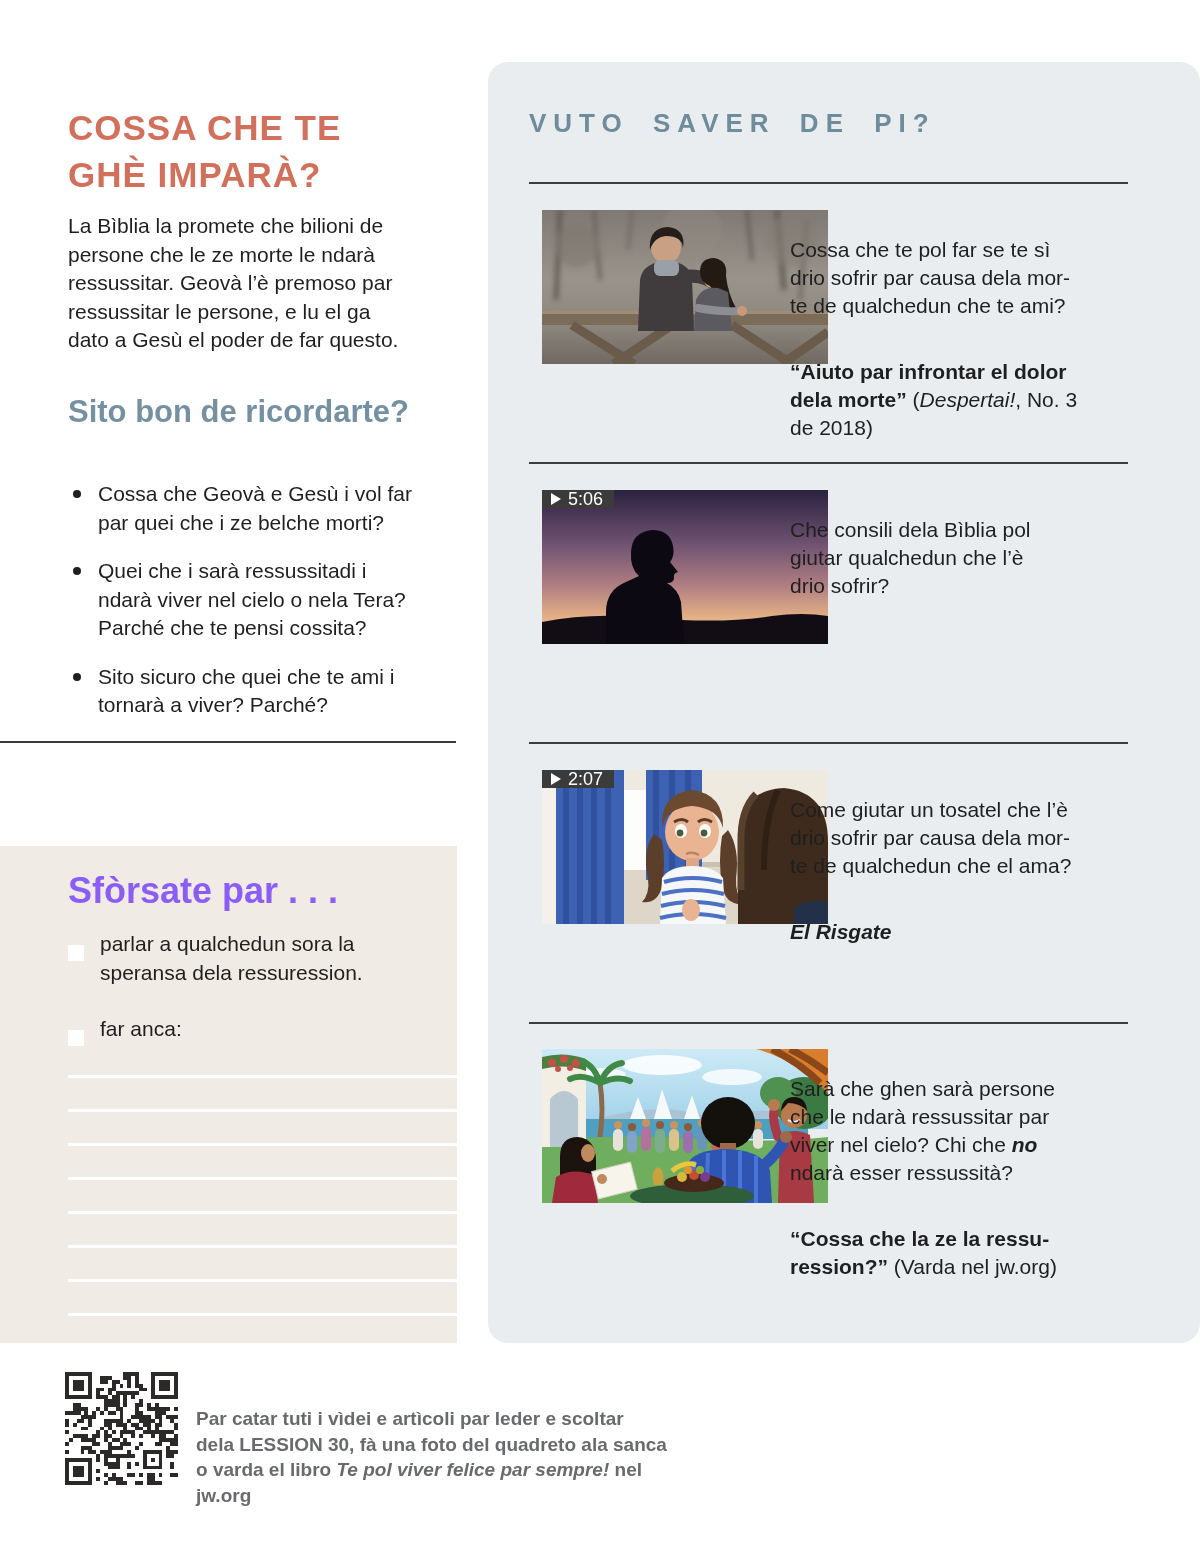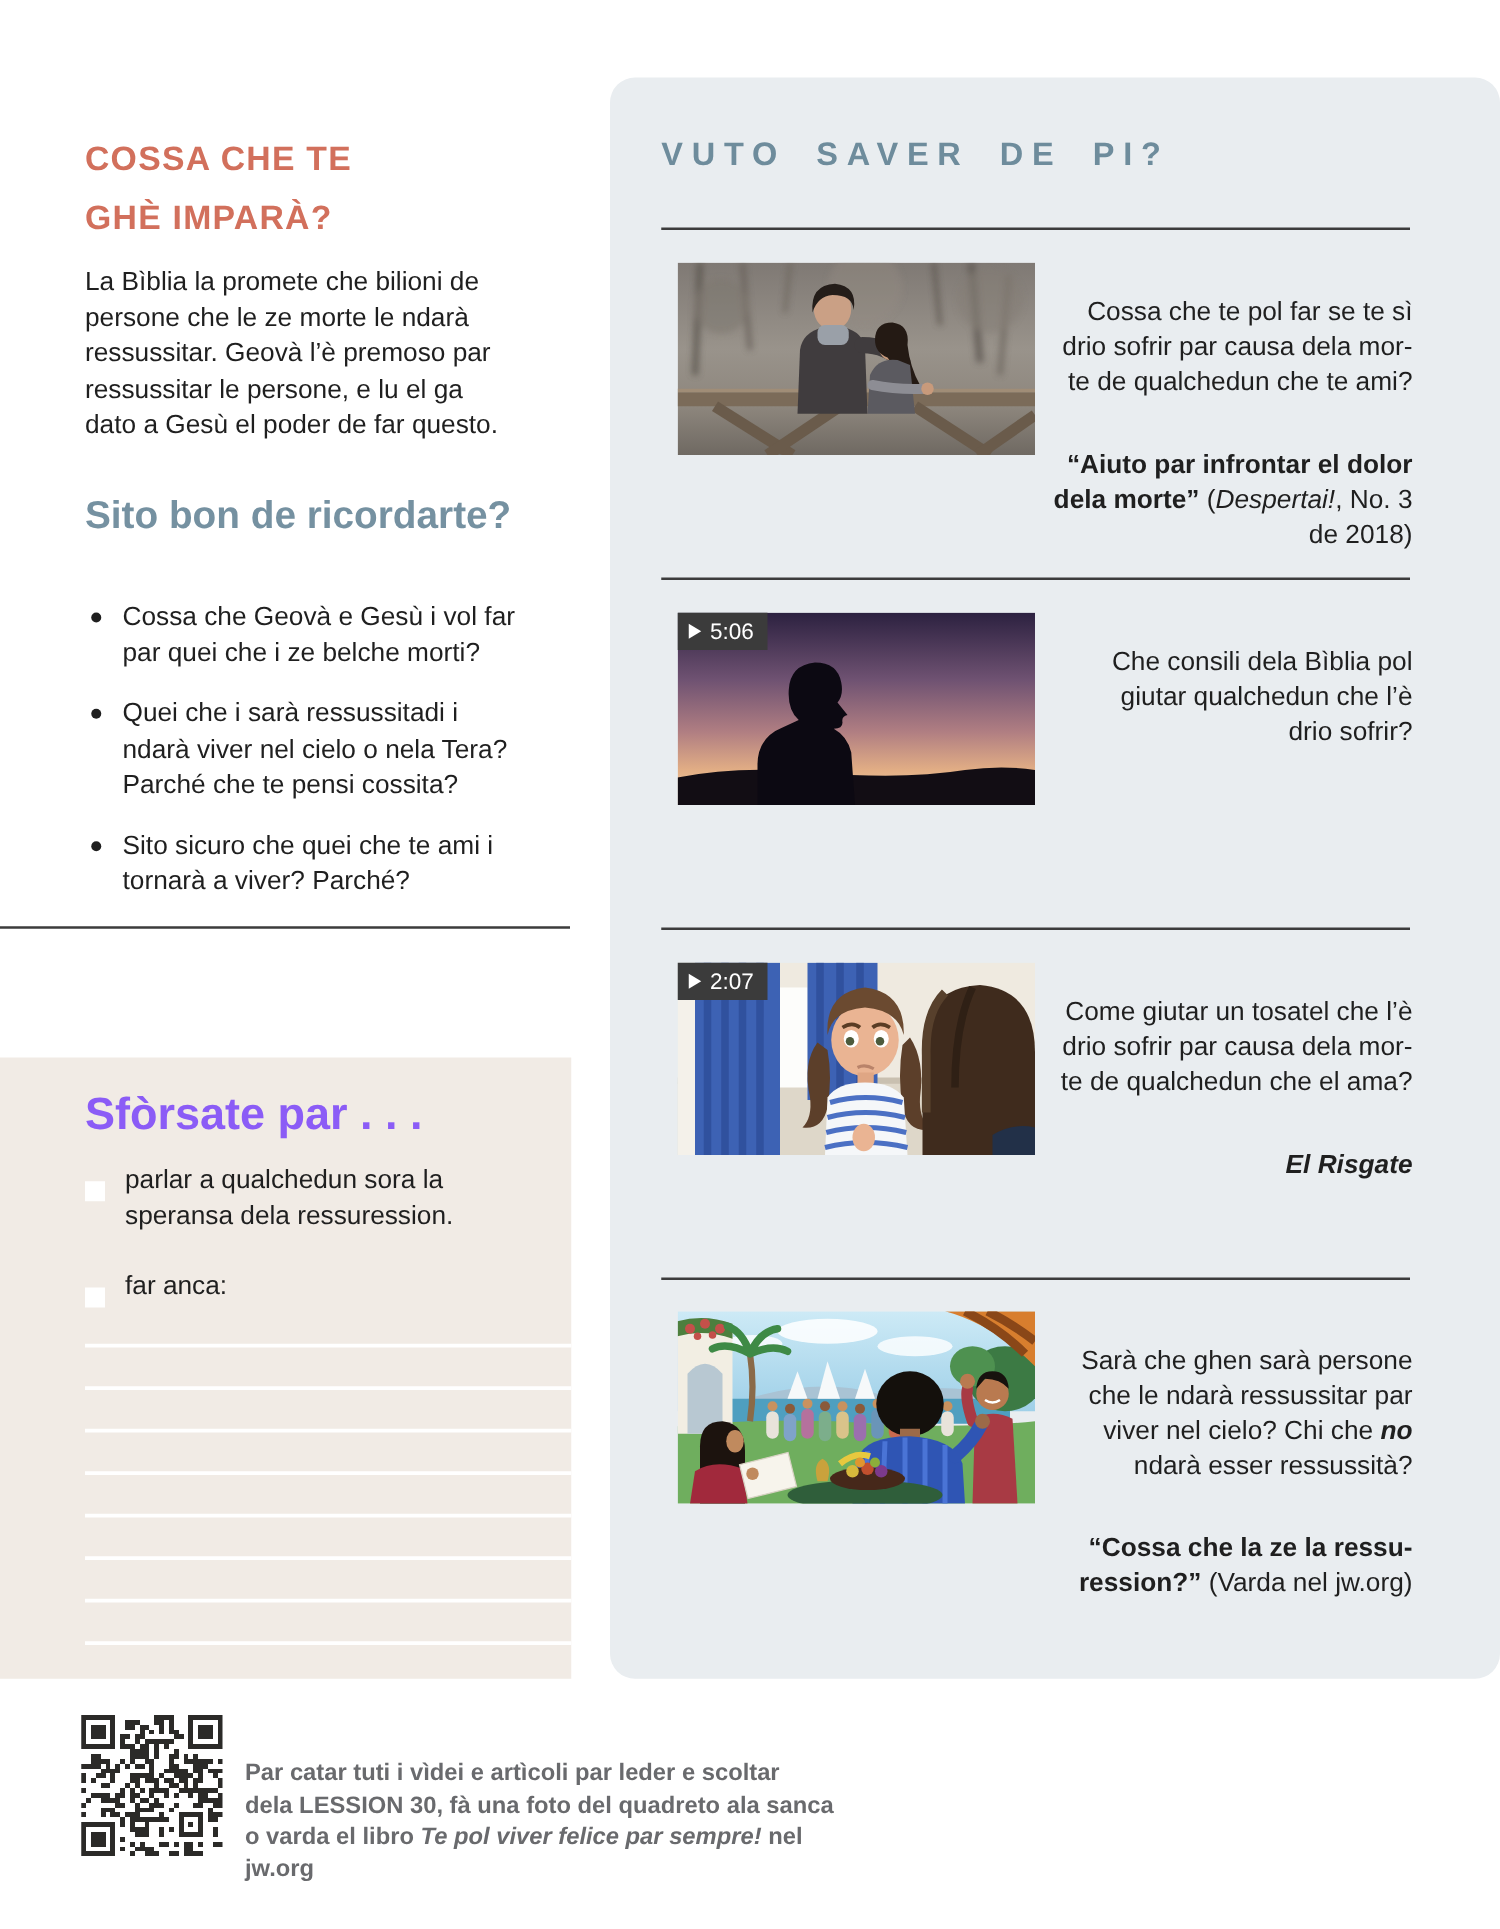--- a/index.html
+++ b/index.html
@@ -1,21 +1,21 @@
 <!DOCTYPE html>
 <html><head>
 <meta charset="utf-8">
 <style>
   html,body{margin:0;padding:0;background:#fff;}
   #page{position:relative;width:1200px;height:1543px;background:#ffffff;overflow:hidden;
         font-family:"Liberation Sans","DejaVu Sans",sans-serif;color:#1f1f1f;}
   .pre{white-space:pre-line;}
 
   
-  .h-salmon{position:absolute;left:68px;top:104px;margin:0;font-size:27px;line-height:47px;
+  .h-salmon{position:absolute;left:68px;top:104px;margin:0;font-size:35px;line-height:47px;
             font-weight:bold;letter-spacing:1px;color:#d2705c;}
   .intro{position:absolute;left:68px;top:212px;width:400px;margin:0;font-size:21px;line-height:28.5px;}
   .h-steel{position:absolute;margin:0;font-weight:bold;color:#7591a1;}
   #review-heading{left:68px;top:394px;font-size:31px;}
   .bullets{position:absolute;left:68px;top:460px;width:400px;font-size:21px;line-height:28.5px;}
   .bullet-item{position:relative;padding-left:30px;margin-bottom:11px;margin-top:20px;}
   .bullet-item::before{content:"";position:absolute;left:5px;top:10px;width:8px;height:8px;border-radius:50%;background:#1f1f1f;}
   .lrule{position:absolute;left:0;top:741px;width:456px;height:2px;background:#3c3c3c;}
   .date-line{position:absolute;left:68px;top:759px;margin:0;font-size:21px;line-height:28px;}
 
@@ -26,25 +26,25 @@
   .goal-text{position:absolute;left:100px;margin:0;font-size:21px;line-height:28.5px;}
   .wline{position:absolute;left:68px;right:0;height:3px;background:#ffffff;}
 
   
   #panel{position:absolute;left:488px;top:62px;width:712px;height:1281px;background:#e9edf0;border-radius:20px;}
   #panel-heading{position:absolute;left:41px;top:46px;margin:0;font-size:26px;font-weight:bold;
                  letter-spacing:7px;word-spacing:10px;color:#6e8c9c;}
   .rrule{position:absolute;left:41px;width:599px;height:2px;background:#3c3c3c;}
   .thumb{position:absolute;left:54px;width:286px;height:154px;overflow:hidden;}
   .thumb svg{display:block;width:286px;height:154px;}
-  .badge{position:absolute;left:0;top:0;display:flex;align-items:center;gap:7px;height:30px;
+  .badge{position:absolute;left:0;top:0;display:flex;align-items:center;gap:7px;height:18px;
          padding:0 11px 0 9px;background:#3b3b3b;color:#fff;font-size:18px;}
   .play{width:0;height:0;border-left:10px solid #fff;border-top:6px solid transparent;border-bottom:6px solid transparent;}
   .itxt{position:absolute;left:302px;width:340px;font-size:21px;line-height:28px;white-space:pre-line;}
-  .itxt p{margin:0;text-align:right;}
+  .itxt p{margin:0;}
   .itxt .q{margin-bottom:10px;}
   .it{font-style:italic;}
 
   
   #qr{position:absolute;left:65px;top:1372px;width:113px;height:113px;}
   #qr svg{display:block;width:113px;height:113px;shape-rendering:crispEdges;}
   #footer-text{position:absolute;left:196px;top:1406px;width:500px;margin:0;font-size:19px;
                line-height:25.5px;font-weight:bold;color:#696a6d;white-space:pre-line;}
 </style>
 </head>

